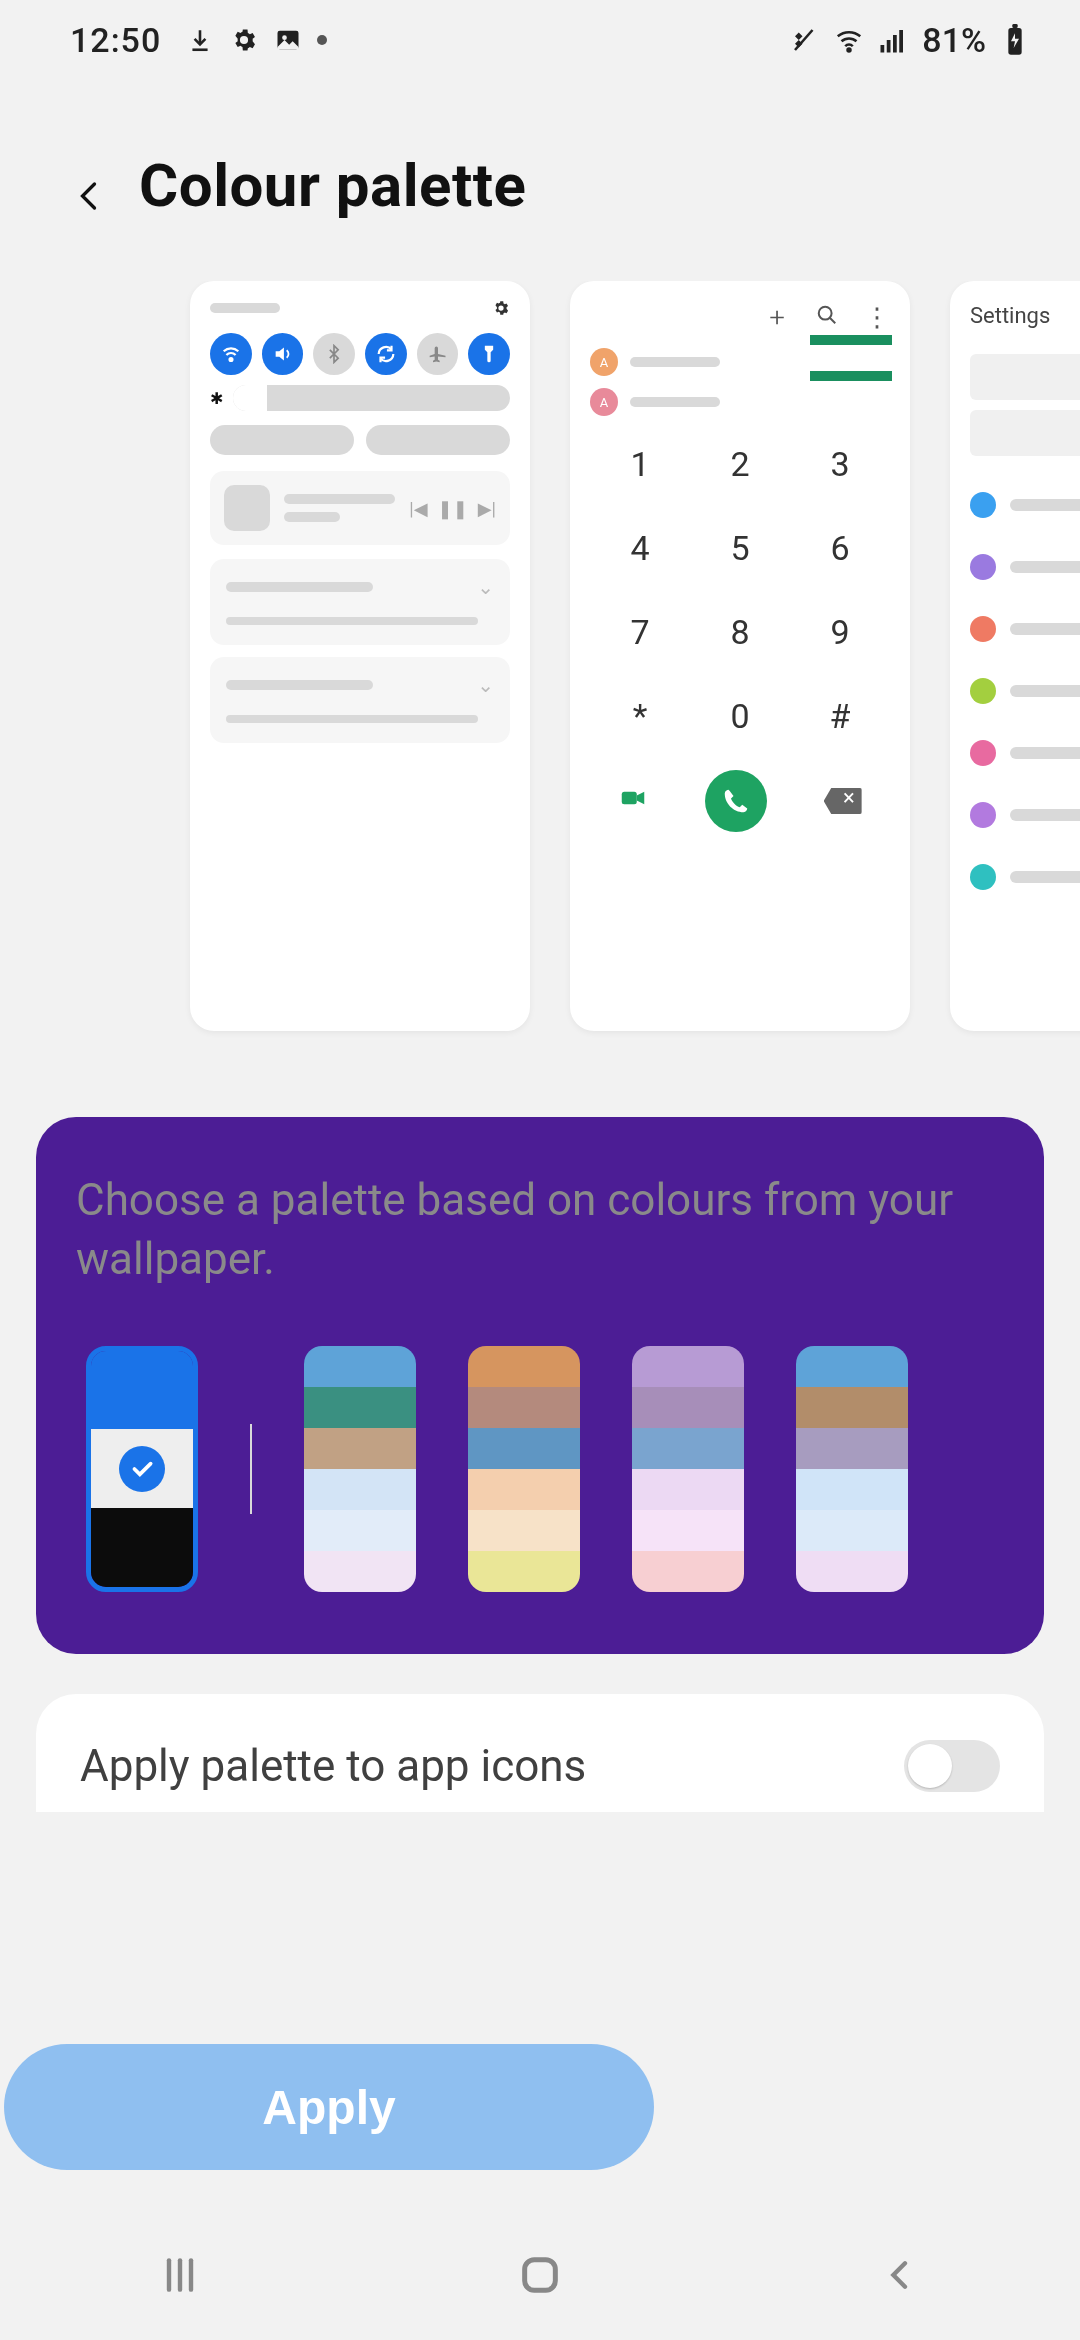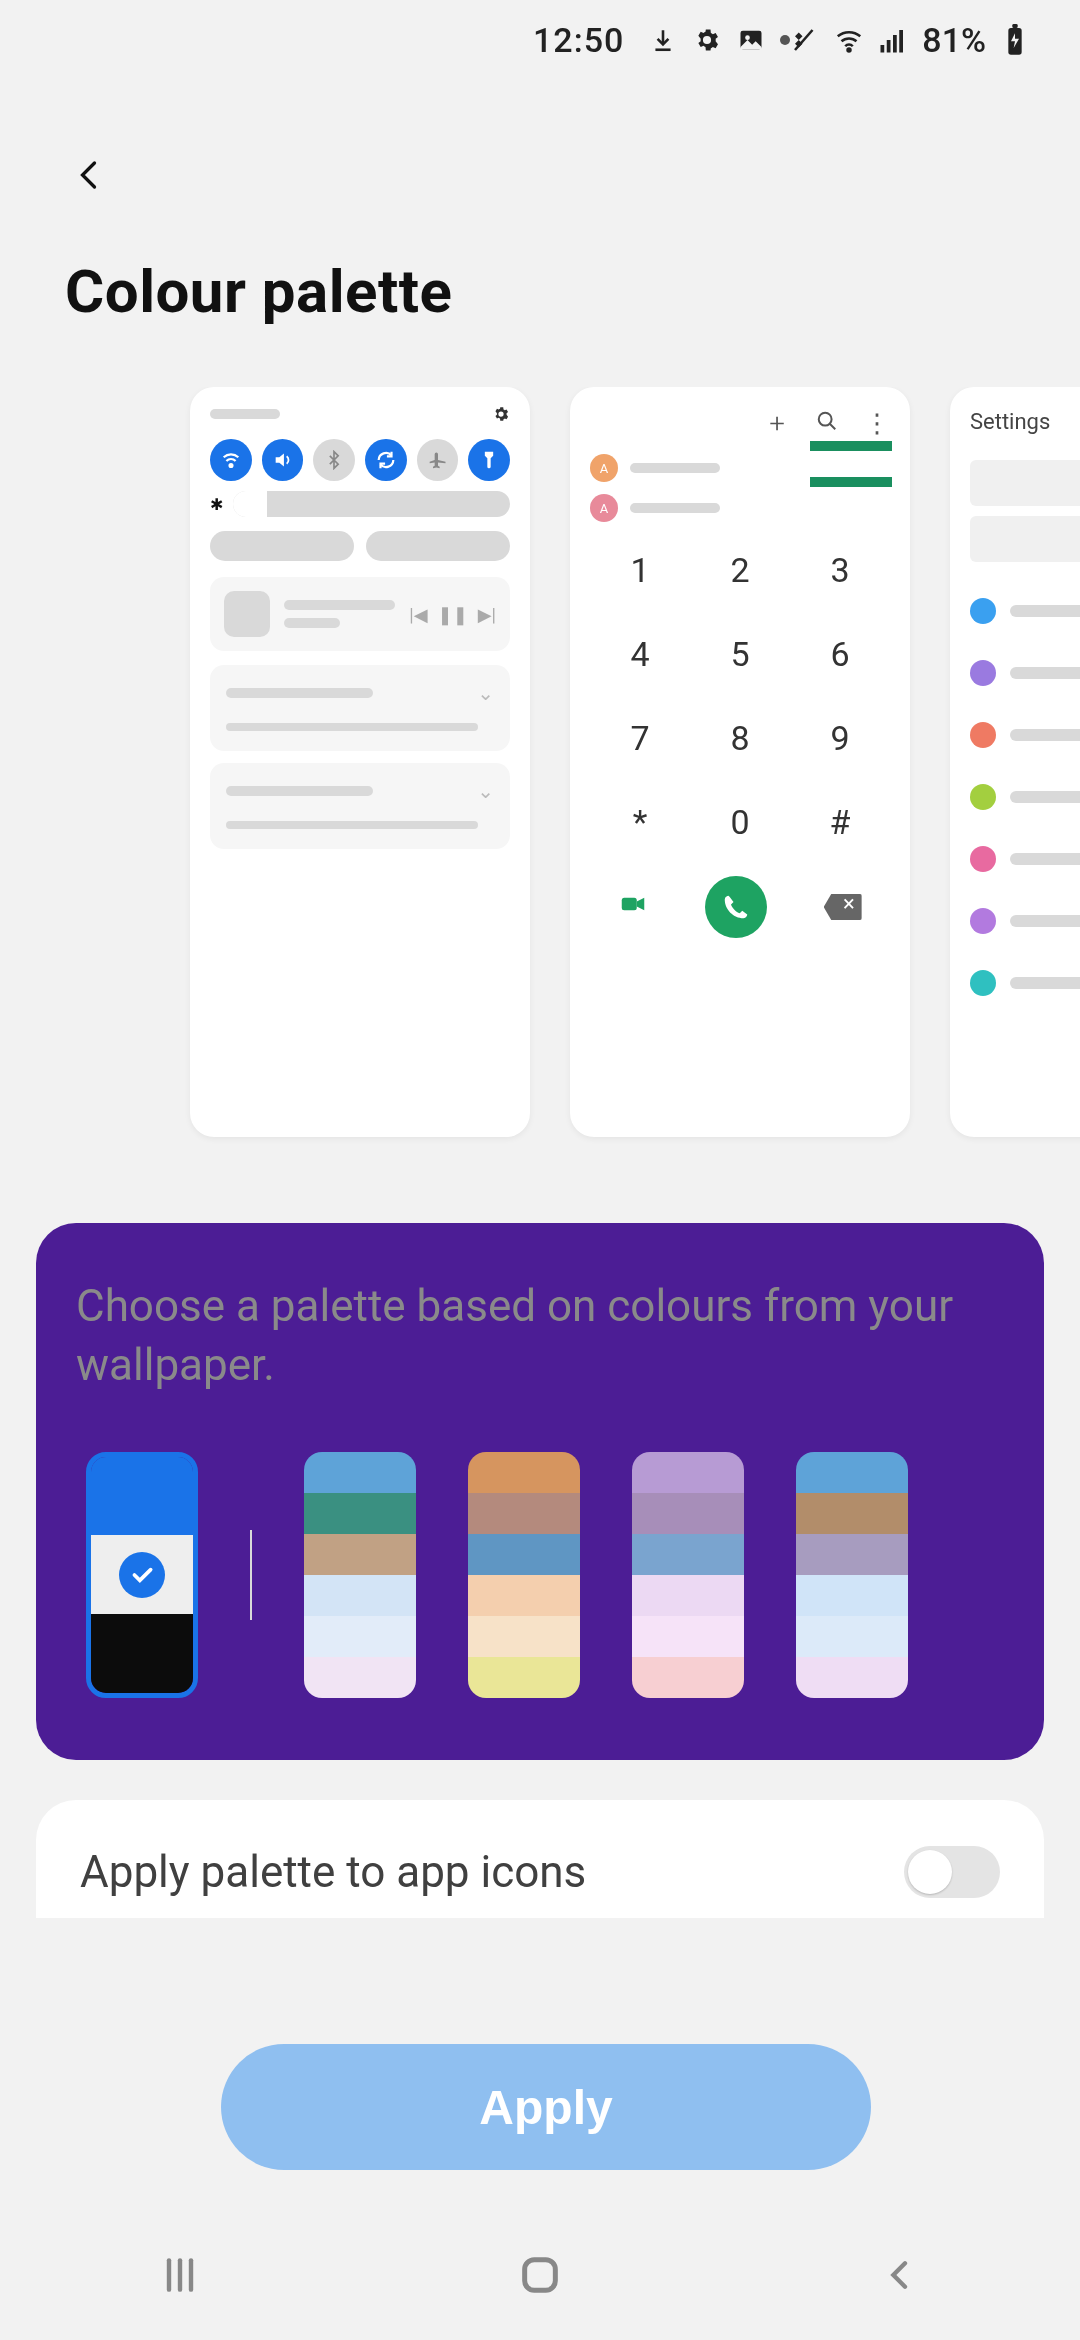--- a/index.html
+++ b/index.html
@@ -11,38 +11,37 @@
     color: #111;
     position: relative;
     overflow: hidden;
   }
 
   
   .status-bar {
     height: 80px;
     display: flex;
     align-items: center;
-    justify-content: flex-end;
+    justify-content: space-between;
     padding: 0 50px 0 70px;
     font-size: 34px;
     font-weight: 500;
     color: #222;
   }
   .status-left, .status-right { display: flex; align-items: center; gap: 14px; }
   .status-left .clock { margin-right: 10px; letter-spacing: 1px; }
   .sb-icon { width: 30px; height: 30px; display: inline-flex; align-items:center; justify-content:center; }
   .sb-dot { width: 10px; height: 10px; border-radius: 50%; background:#555; }
 
   
   .header {
     display: flex;
-    align-items: flex-start;
+    align-items: flex-end;
     padding: 70px 65px 60px 65px;
-    gap: 56px;
-    flex-direction: column;
+    gap: 24px;
   }
   .back-btn { width: 50px; height: 50px; display:flex; align-items:center; justify-content:center; }
   .header h1 { font-size: 60px; font-weight: 700; letter-spacing: 0.5px; }
 
   
   .previews {
     height: 780px;
     display: flex;
     gap: 40px;
     padding-left: 190px;
@@ -168,23 +167,23 @@
   .switch{
     width:96px;height:52px;border-radius:26px;background:#e4e4e4;position:relative;
   }
   .switch::after{
     content:"";position:absolute;left:4px;top:4px;width:44px;height:44px;border-radius:50%;background:#fff;box-shadow:0 1px 2px rgba(0,0,0,.2);
   }
 
   
   .apply-wrap{
     position:absolute;
-    left:12px;right:0;
+    left:4px;right:0;
     bottom:170px;
-    display:flex;justify-content:center;
+    display:flex;
   }
   .apply-btn{
     width:650px;height:126px;border-radius:63px;
     background:#8fbff0;
     color:#fff;font-size:48px;font-weight:600;
     display:flex;align-items:center;justify-content:center;
     border:none;
   }
 
   

